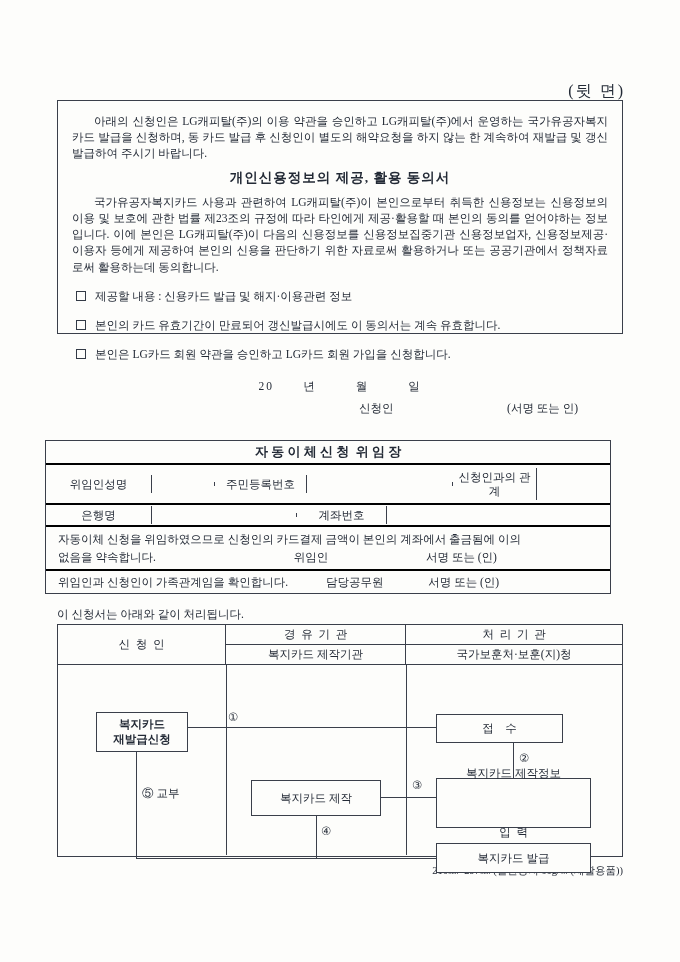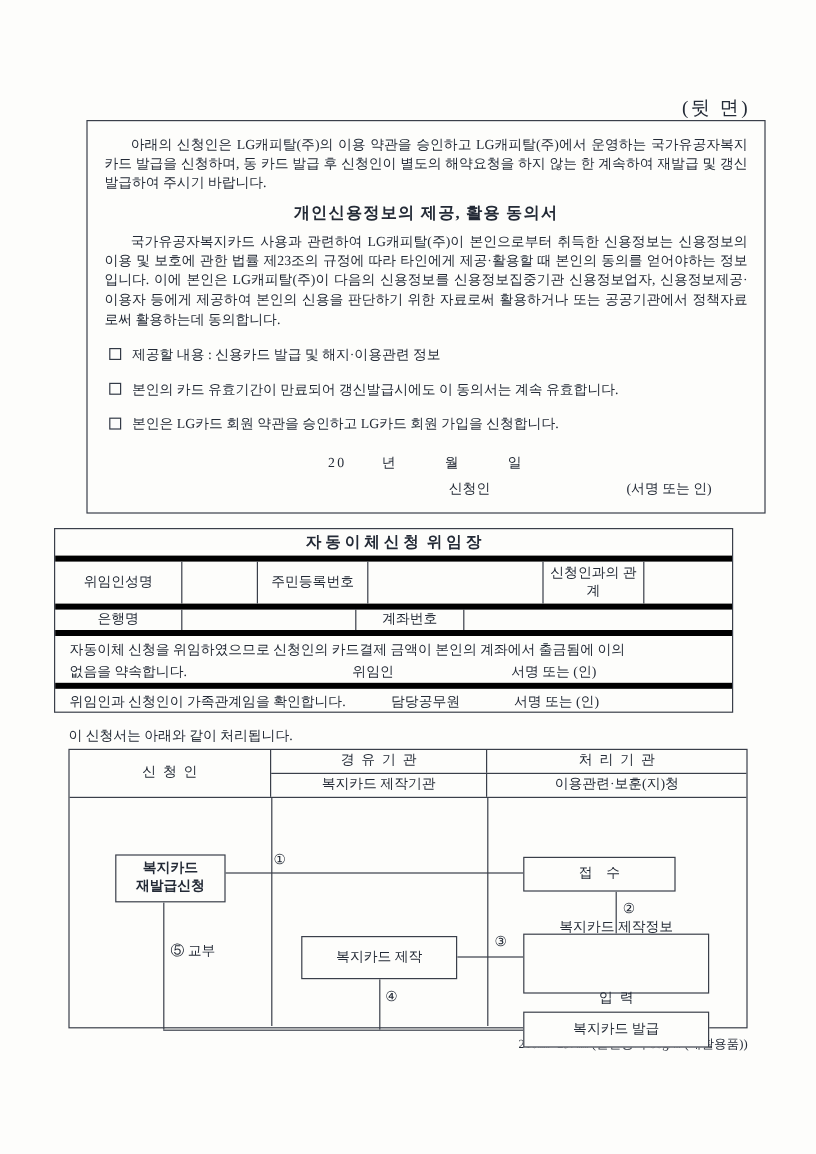--- a/index.html
+++ b/index.html
@@ -10,34 +10,34 @@
     font-family:"Liberation Serif","DejaVu Serif",serif;
     font-size:11.5px; line-height:1.4;
   }
   .pre { white-space:pre-wrap; }
   .prelines { white-space:pre-line; }
 
   .side-label { position:absolute; top:80px; right:55px; font-size:16px; letter-spacing:2px; }
 
   
   .consent-box {
-    position:absolute; left:72px; top:100px; width:566px; height:328px;
+    position:absolute; left:57px; top:100px; width:566px; height:234px;
     border:1.5px solid #3a3f4a; padding:12px 14px 8px;
   }
   .para { text-indent:22px; text-align:justify; }
   .consent-title { text-align:center; font-size:13.5px; font-weight:bold; letter-spacing:1px; margin:8px 0 6px; }
   .checkline { margin:13px 0 0 4px; display:flex; align-items:baseline; }
   .cb { display:inline-block; width:10px; height:10px; border:1.2px solid #333a46; margin-right:9px; flex:0 0 auto; transform:translateY(1px); }
   .dateline { text-align:center; margin-top:16px; letter-spacing:2px; }
   .signline { display:flex; justify-content:space-between; padding:6px 30px 0 287px; }
 
   
   .delegation { position:absolute; left:45px; top:440px; width:566px; border:1.5px solid #3a3f4a; }
   .d-title { height:22px; display:flex; align-items:center; justify-content:center; font-weight:bold; font-size:13px; }
-  .d-row { display:flex; border-top:5px solid #000000; }
+  .d-row { display:flex; border-top:2px solid #000000;align-items:center; }
   .r1 { height:40px; } .r2 { height:22px; }
   .d-cell { border-right:1px solid #3a3f4a; display:flex; align-items:center; justify-content:center; text-align:center; padding:2px 4px; line-height:1.25; }
   .d-cell.last { border-right:none; flex:1; }
   .promise { height:44px; display:block; padding:4px 12px 0; }
   .promise .p2 { display:block; margin-top:2px; }
   .promise .signer { margin-left:135px;margin-top:16px; }
   .promise .sig { margin-left:95px; }
   .confirm { height:24px; display:block; padding:3px 12px 0; }
   .confirm .signer { margin-left:35px; }
   .confirm .sig { margin-left:42px; }
@@ -137,21 +137,21 @@
   <section class="process">
     <div class="p-header">
       <div class="ph-left pre">신  청  인</div>
       <div class="ph-right">
         <div class="ph-top">
           <div class="ph-via pre">경  유  기  관</div>
           <div class="ph-proc pre">처  리  기  관</div>
         </div>
         <div class="ph-bottom">
           <div class="ph-via">복지카드 제작기관</div>
-          <div class="ph-proc">이용관련·보훈(지)청</div>
+          <div class="ph-proc">국가보훈처·보훈(지)청</div>
         </div>
       </div>
     </div>
 
     <div class="p-body">
 
       <div class="vl" style="left:168px; top:0; height:190px;"></div>
       <div class="vl" style="left:348px; top:0; height:190px;"></div>
 
       <div class="hl" style="left:128px; top:62px; width:250px;"></div>

